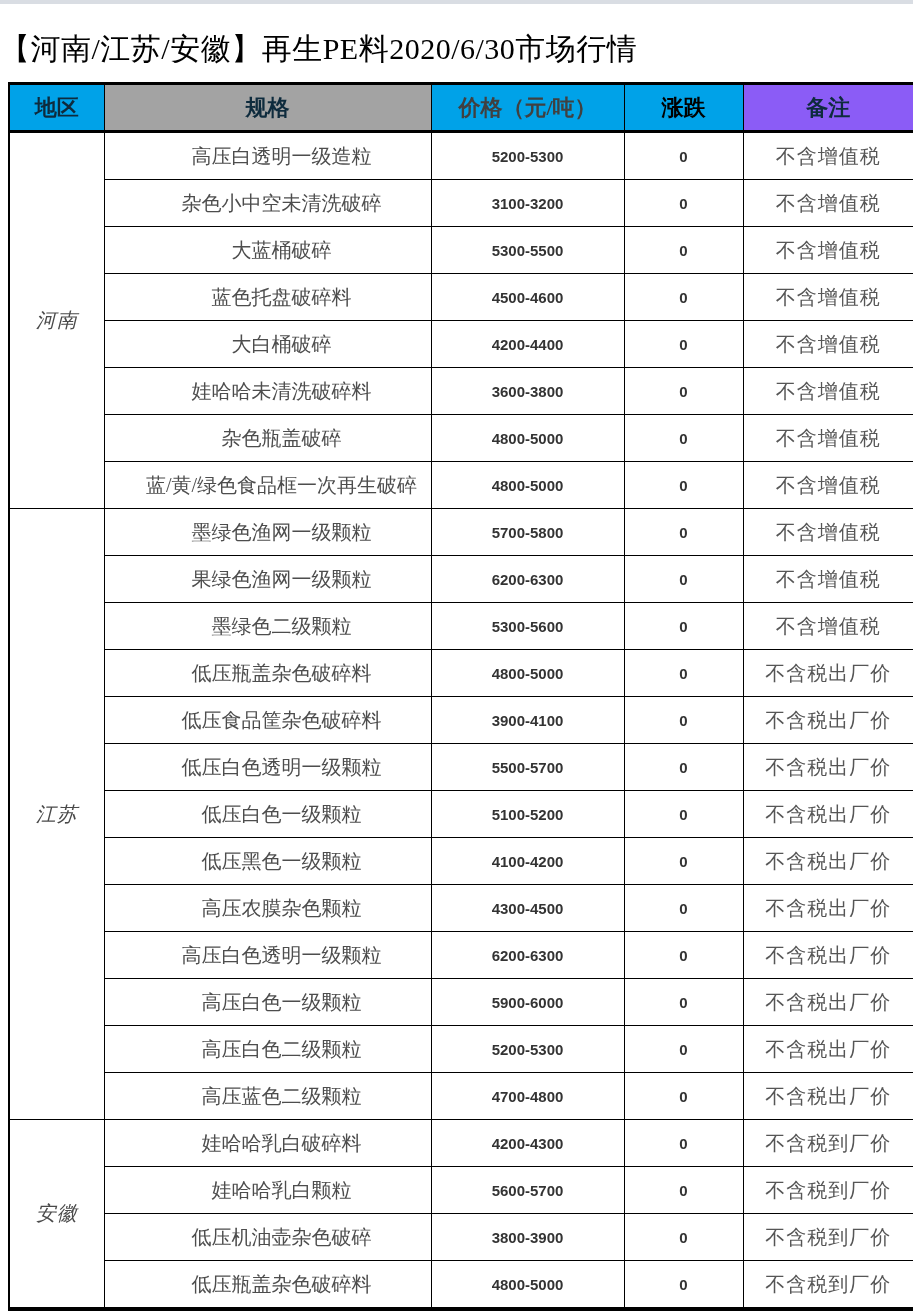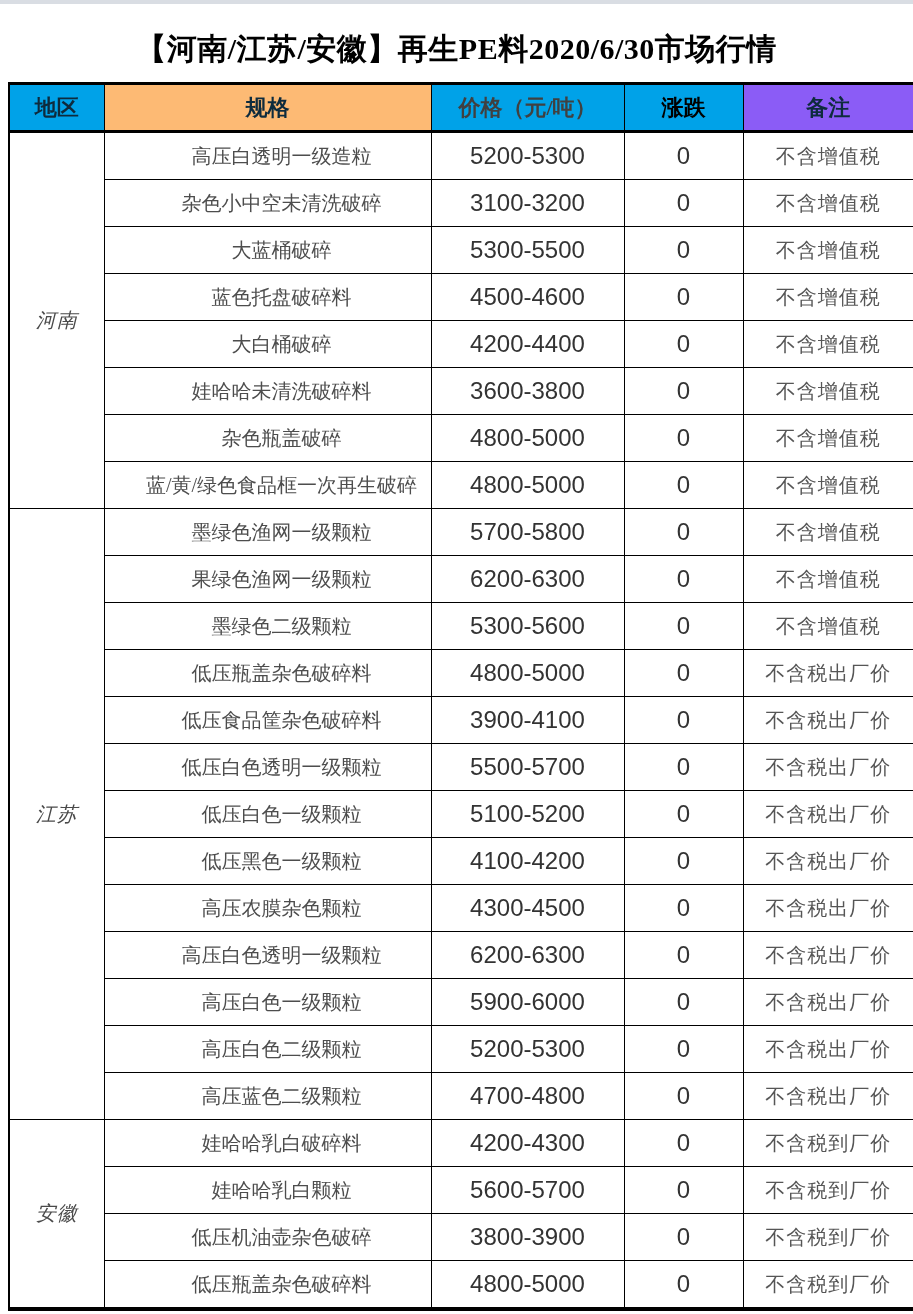--- a/index.html
+++ b/index.html
@@ -16,23 +16,23 @@
   }
   .top-strip {
     width: 100%;
     height: 4px;
     background: #d9dde3;
   }
   .title {
     margin: 16px 0 0 0;
     height: 62px;
     line-height: 58px;
-    text-align: center;
+    text-align: left;
     font-size: 30px;
-    font-weight: bold;
+    font-weight: normal;
     color: #000000;
     letter-spacing: 0.5px;
     font-family: "Liberation Serif", "DejaVu Serif", serif;
     white-space: nowrap;
   }
   table.price-table {
     border-collapse: collapse;
     table-layout: fixed;
     margin-left: 8px;
     width: 906px;
@@ -64,22 +64,23 @@
     letter-spacing: 1px;
     font-style: italic;
   }
   td.spec-cell {
     font-size: 20px;
     color: #4d4d4d;
     padding-left: 28px;
   }
   td.price-cell, td.change-cell {
     font-family: "Liberation Sans", "DejaVu Sans", sans-serif;
-    font-size: 24px;
+    font-size: 15px;
     color: #333333;
+    font-weight: bold;
   }
   td.note-cell {
     font-size: 20px;
     color: #565656;
     letter-spacing: 1px;
   }
 </style>
 </head>
 <body>
 
@@ -91,21 +92,21 @@
   <colgroup>
     <col style="width:95px">
     <col style="width:327px">
     <col style="width:193px">
     <col style="width:119px">
     <col>
   </colgroup>
   <thead>
     <tr>
       <th style="background: rgb(0, 162, 232); color: rgb(14, 43, 61);">地区</th>
-      <th style="background: #fdba74; color: rgb(14, 43, 61);">规格</th>
+      <th style="background: #a3a3a3; color: rgb(14, 43, 61);">规格</th>
       <th style="background: rgb(0, 162, 232); color: #404040;">价格（元/吨）</th>
       <th style="background: rgb(0, 162, 232); color: #000000;">涨跌</th>
       <th style="background: #8b5cf6; color: rgb(14, 43, 61);">备注</th>
     </tr>
   </thead>
   <tbody id="table-body">
       <tr>
         <td class="region-cell" rowspan="8">河南</td>
         <td class="spec-cell">高压白透明一级造粒</td>
         <td class="price-cell">5200-5300</td>

